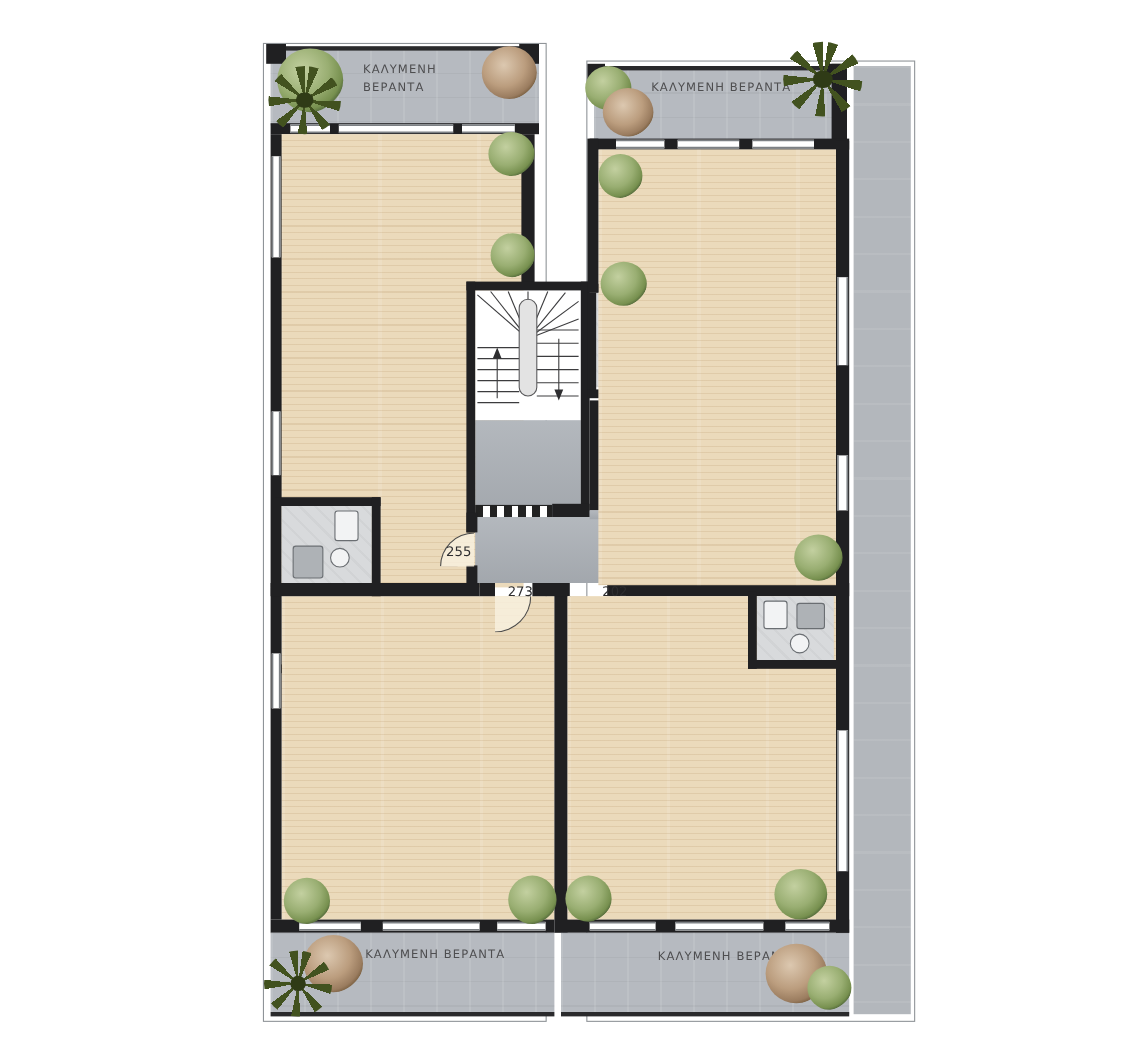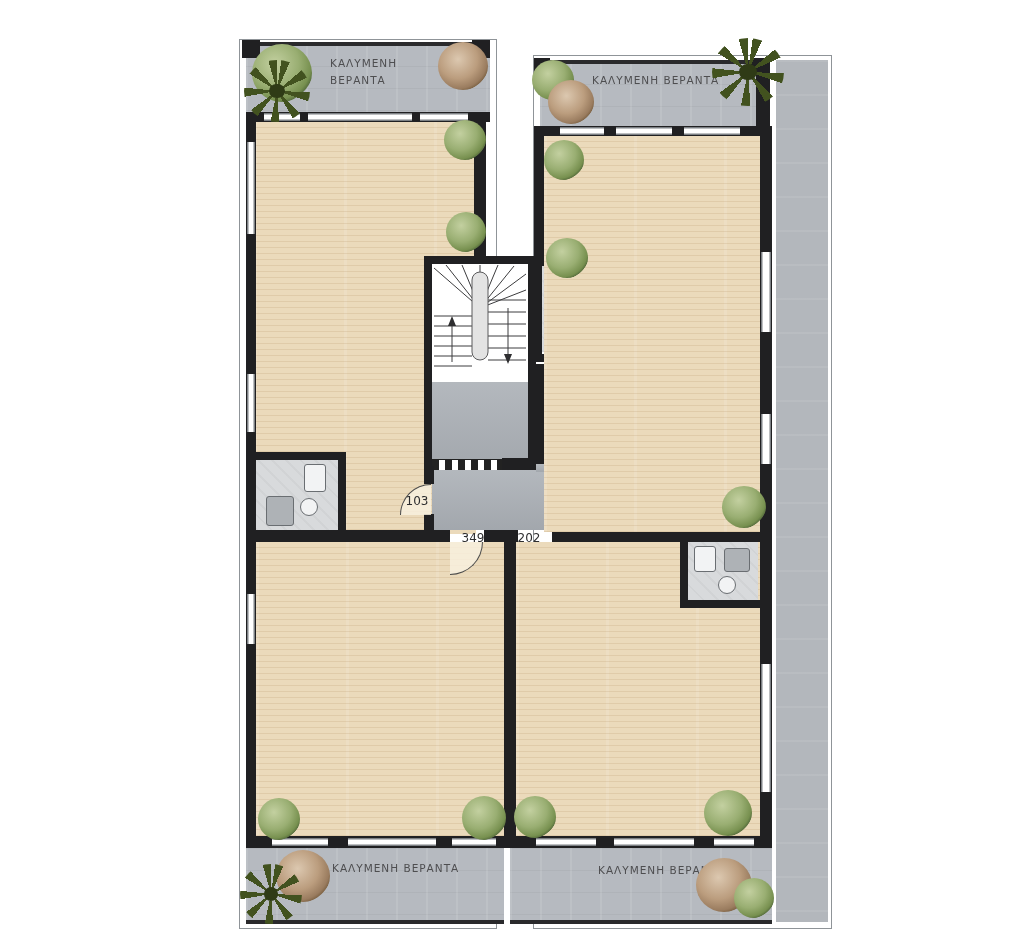--- a/index.html
+++ b/index.html
@@ -173,27 +173,27 @@
   <div class="wall" style="left:424px;top:514px;width:10px;height:20px;"></div>
   <div class="wall" style="left:608px;top:466px;width:10px;height:18px;"></div>
   <div class="wall" style="left:608px;top:514px;width:10px;height:20px;"></div>
 
   <div class="wall" style="left:246px;top:530px;width:190px;height:12px;"></div>
   <div class="wall" style="left:436px;top:530px;width:14px;height:12px;"></div>
   <div class="wall" style="left:484px;top:530px;width:34px;height:12px;"></div>
   <div class="wall" style="left:552px;top:530px;width:220px;height:12px;"></div>
 
   <div class="arc tl" style="left:400px;top:484px;width:30px;height:30px;"></div>
-  <div class="unum" style="left:402px;top:494px;width:30px;">103</div>
+  <div class="unum" style="left:402px;top:494px;width:30px;">255</div>
   <div class="arc tr" style="left:612px;top:484px;width:30px;height:30px;"></div>
   <div class="unum" style="left:612px;top:494px;width:30px;">201</div>
   <div class="arc br" style="left:450px;top:542px;width:32px;height:32px;"></div>
-  <div class="unum" style="left:456px;top:531px;width:34px;">349</div>
+  <div class="unum" style="left:456px;top:531px;width:34px;">273</div>
   <div class="arc bl" style="left:518px;top:542px;width:32px;height:32px;"></div>
-  <div class="unum" style="left:512px;top:531px;width:34px;">202</div>
+  <div class="unum" style="left:542px;top:531px;width:34px;">202</div>
 
   <div class="veranda" style="left:540px;top:62px;width:226px;height:66px;"></div>
   <div class="wall-thin" style="left:540px;top:60px;width:226px;height:4px;"></div>
   <div class="wall" style="left:534px;top:58px;width:16px;height:16px;"></div>
   <div class="wall" style="left:750px;top:58px;width:16px;height:16px;"></div>
   <div class="wall" style="left:756px;top:58px;width:14px;height:74px;"></div>
   <div class="vlabel" style="left:592px;top:72px;width:130px;">ΚΑΛΥΜΕΝΗ ΒΕΡΑΝΤΑ</div>
 
   <div class="wall" style="left:536px;top:126px;width:236px;height:10px;"></div>
   <div class="win-h" style="left:560px;top:127px;width:44px;height:8px;"></div>

